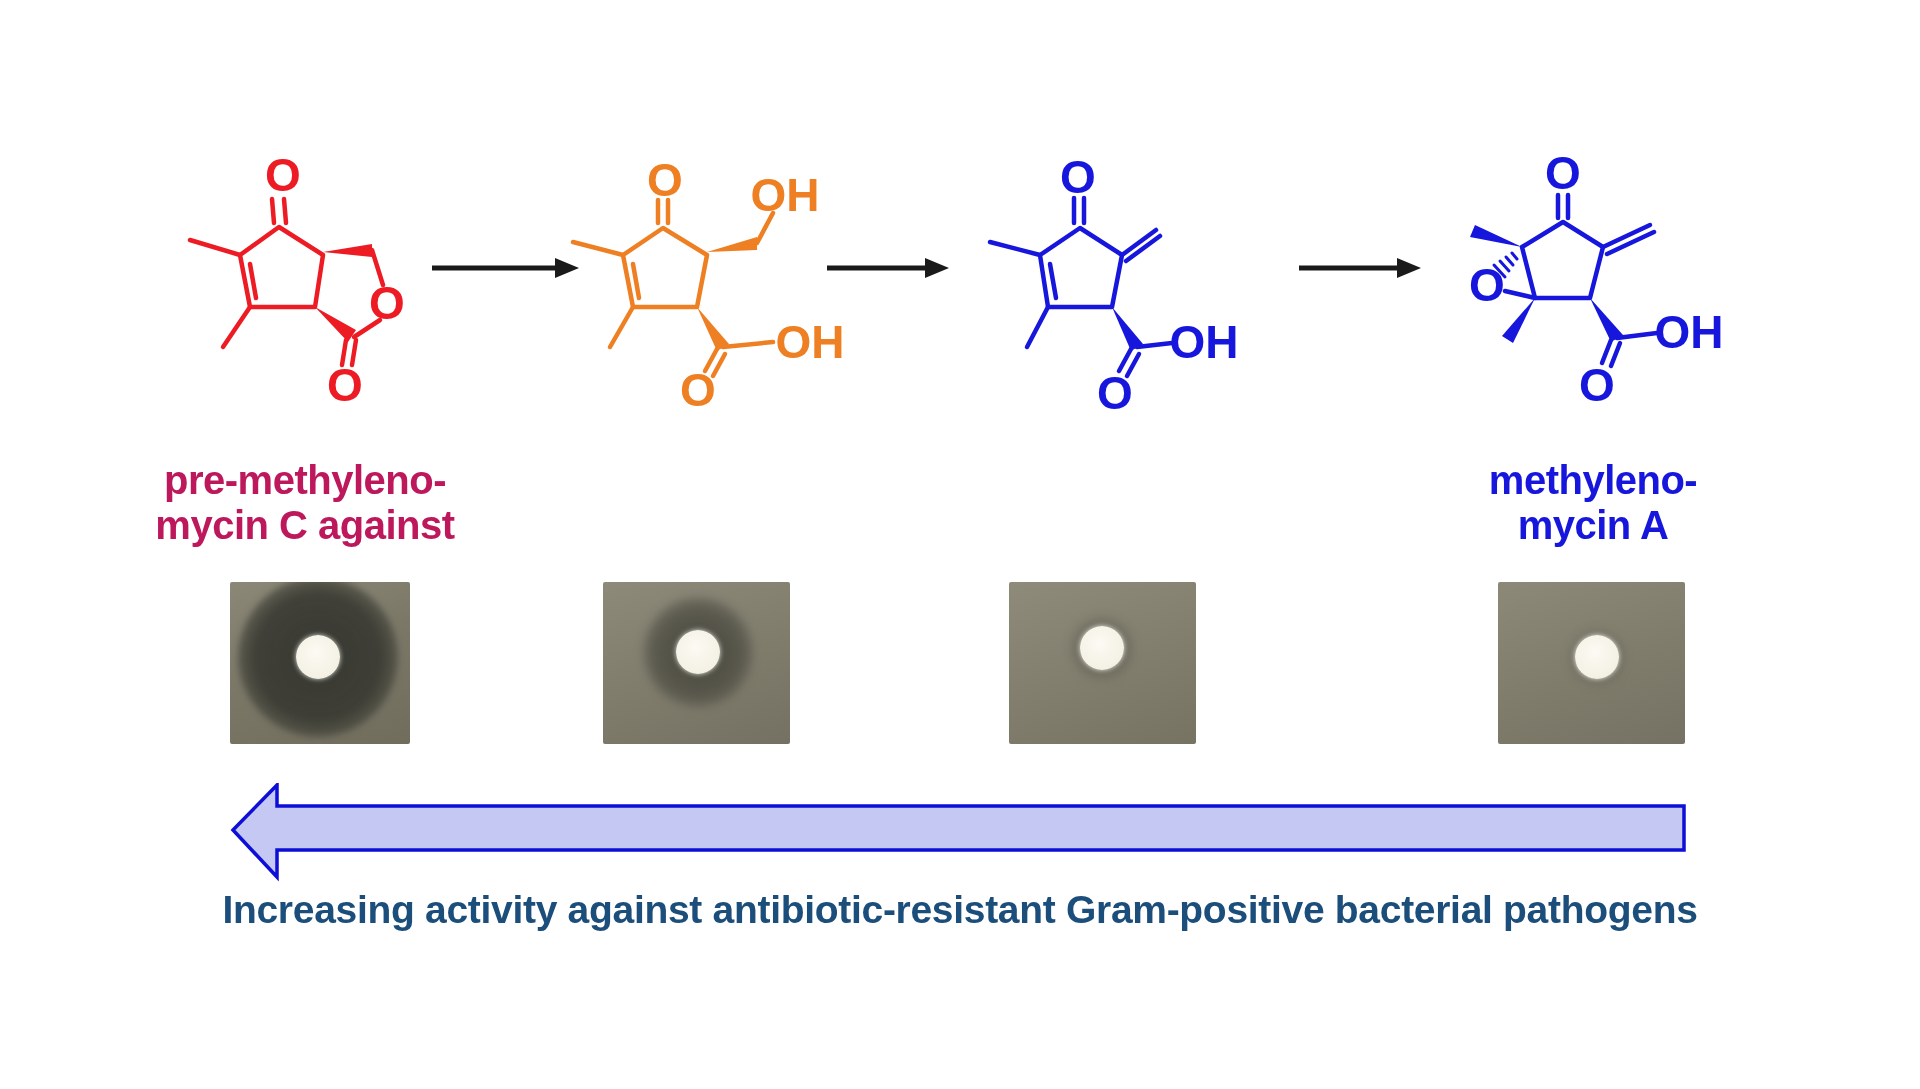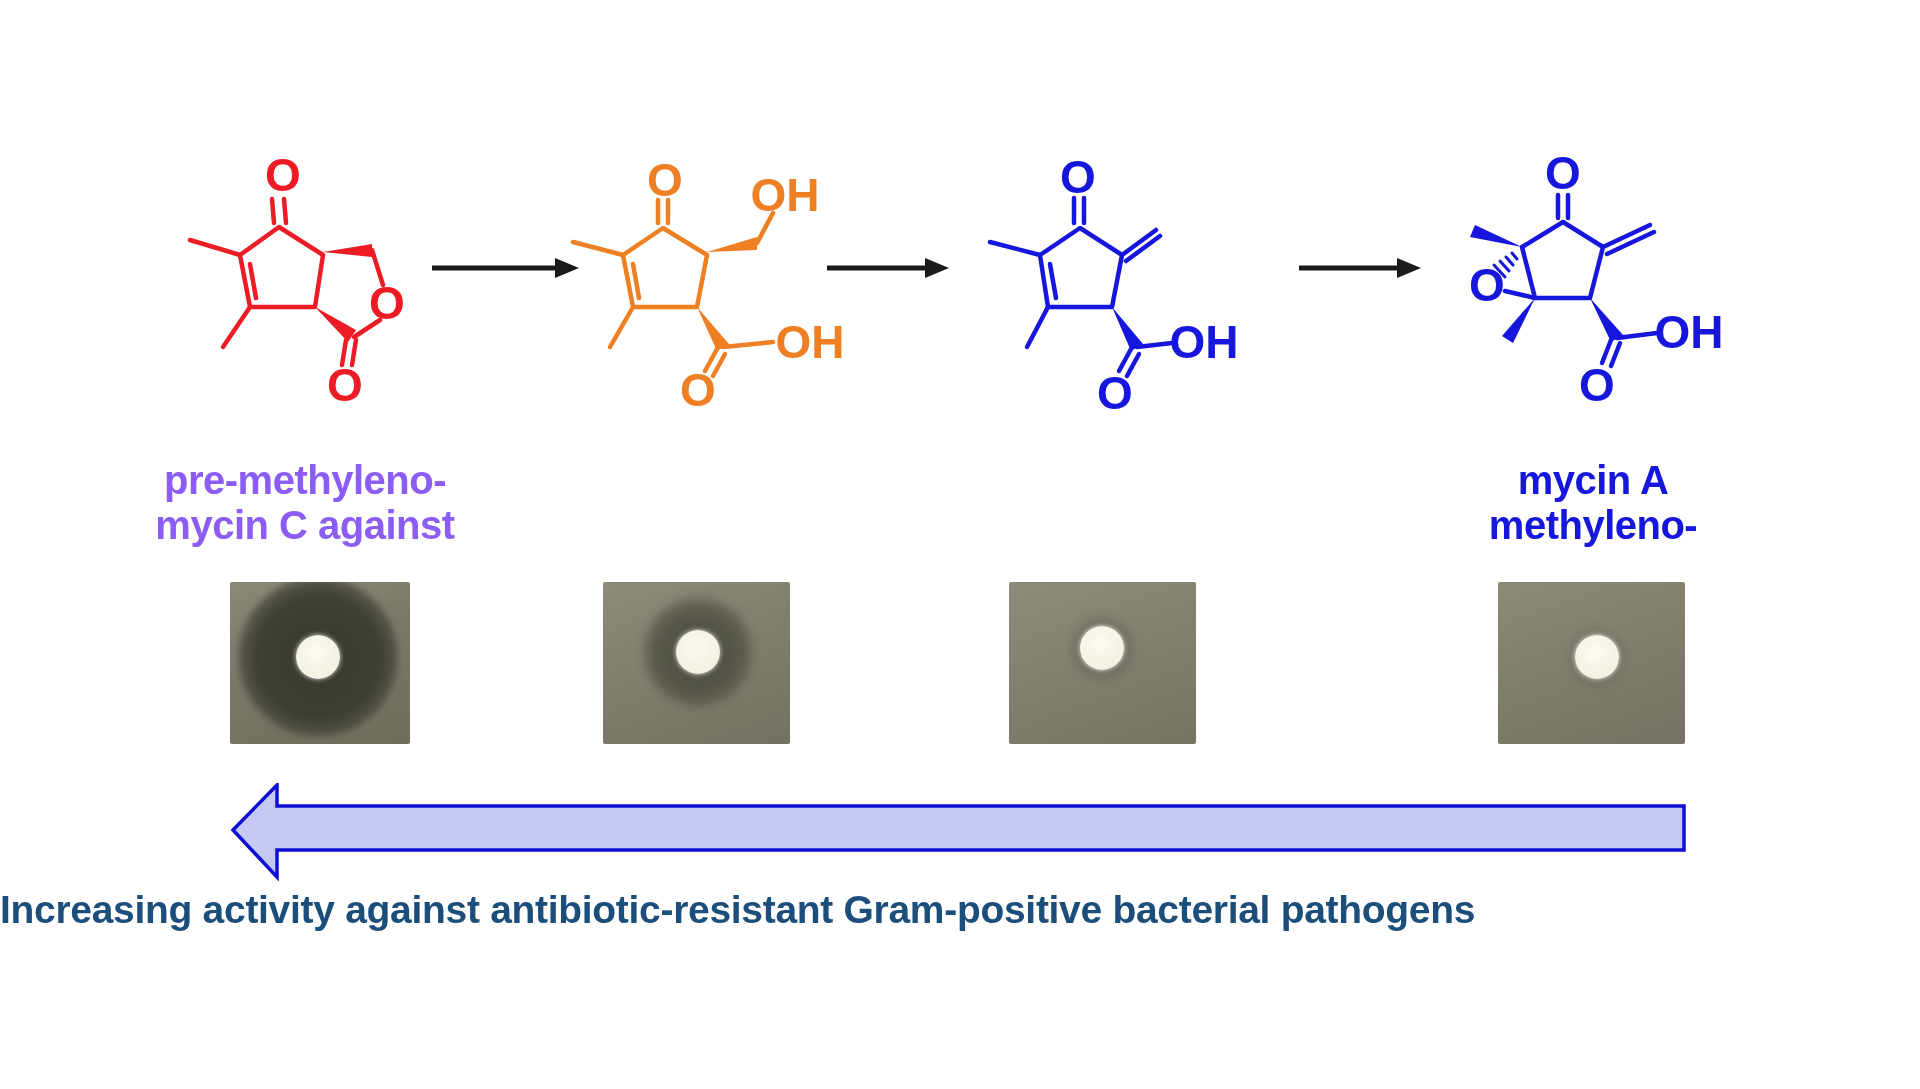--- a/index.html
+++ b/index.html
@@ -7,21 +7,21 @@
     position:relative;width:1920px;height:1089px;background:#ffffff;
     font-family:"Liberation Sans",sans-serif;overflow:hidden;
   }
   .abs{position:absolute;}
   svg text{font-family:"Liberation Sans",sans-serif;font-weight:bold;font-size:46px;}
   .compound-label{
     position:absolute;width:400px;text-align:center;
     font-weight:bold;font-size:40px;line-height:45px;letter-spacing:-0.5px;
   }
   .caption{
-    position:absolute;left:0;top:886px;width:1920px;
+    position:absolute;left:0;top:886px;width:1920px;text-align:center;
     font-weight:bold;font-size:39px;line-height:48px;letter-spacing:-0.3px;
   }
   .plate{
     position:absolute;width:187px;height:162px;border-radius:2px;overflow:hidden;
   }
   .halo{position:absolute;border-radius:50%;}
   .disc{
     position:absolute;width:44px;height:44px;border-radius:50%;
     background:radial-gradient(circle at 45% 40%, #fcfaf3 0%, #f3f0e3 75%, #e9e6d8 100%);
     box-shadow:0 0 5px rgba(255,255,250,0.85);
@@ -145,27 +145,27 @@
       <polygon points="140,173 161,217 173,210"></polygon>
     </g>
     <g fill="#1616dd">
       <text x="113" y="64" text-anchor="middle">O</text>
       <text x="37" y="176" text-anchor="middle">O</text>
       <text x="239" y="223" text-anchor="middle">OH</text>
       <text x="147" y="276" text-anchor="middle">O</text>
     </g>
   </svg>
 
-  <div class="compound-label" style="left:105px;top:458px;color:#8b5cf6">
+  <div class="compound-label" style="left:105px;top:458px;color:#be185d">
     <div>pre-methyleno-</div>
     <div>mycin C against</div>
   </div>
   <div class="compound-label" style="left:1393px;top:458px;color:#1616dd">
+    <div>methyleno-</div>
     <div>mycin A</div>
-    <div>methyleno-</div>
   </div>
 
   <div class="plate" style="left:230px;top:582px;width:180px;background:linear-gradient(160deg,#8b8878 0%,#7b7868 45%,#706d5d 100%)">
     <div class="halo" style="left:8px;top:-5px;width:160px;height:160px;filter:blur(3px);
          background:radial-gradient(circle, rgba(52,53,46,0.95) 0%, rgba(52,53,46,0.85) 55%, rgba(75,74,64,0.40) 78%, rgba(75,74,64,0) 95%)"></div>
     <div class="disc" style="left:66px;top:53px"></div>
   </div>
 
   <div class="plate" style="left:603px;top:582px;background:linear-gradient(160deg,#8d8a7a 0%,#807d6d 50%,#747162 100%)">
     <div class="halo" style="left:40px;top:15px;width:110px;height:110px;filter:blur(4px);

